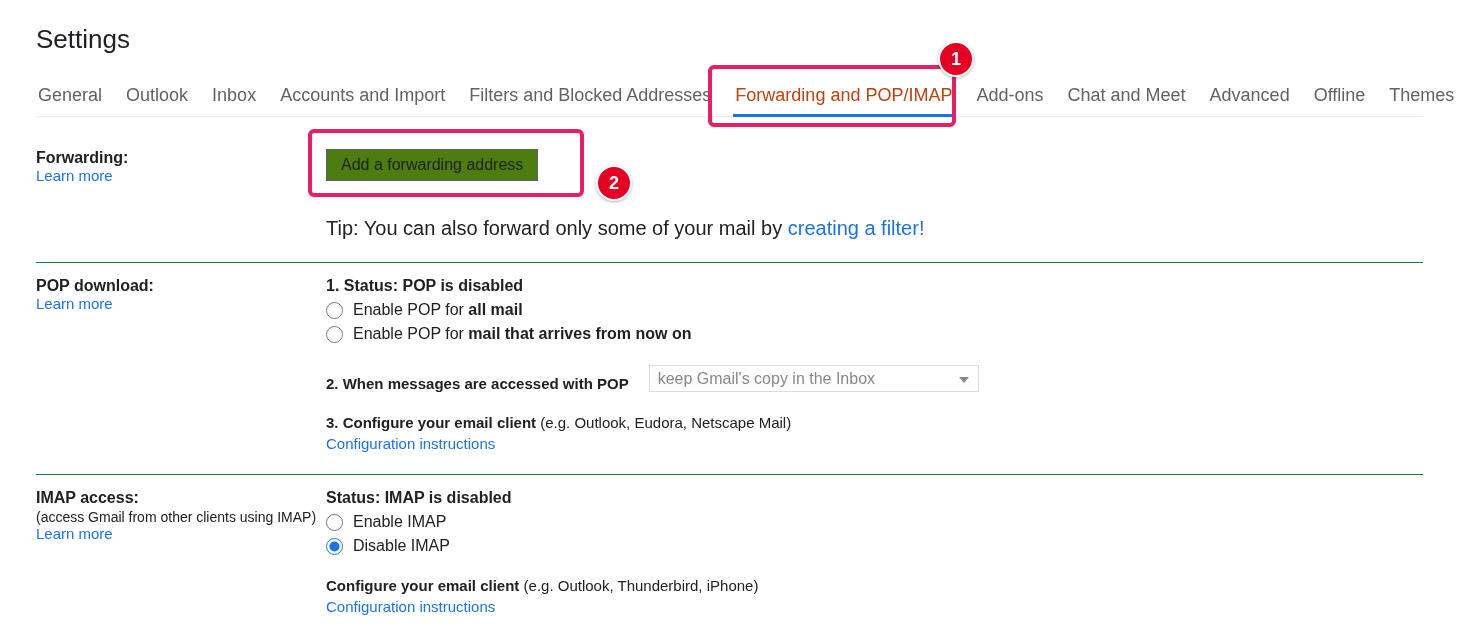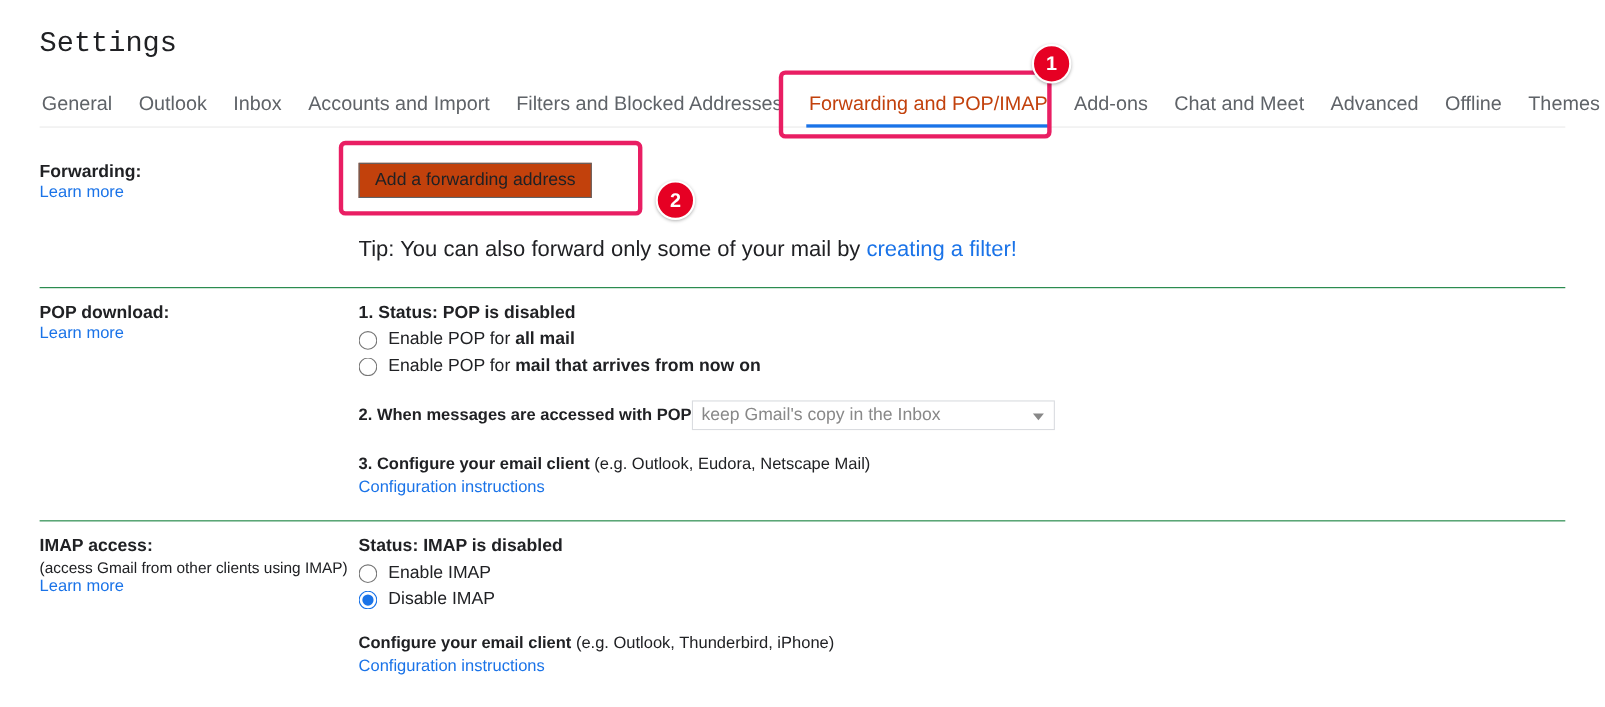--- a/index.html
+++ b/index.html
@@ -15,21 +15,20 @@
     }
     .container {
       width: 1459px;
       padding: 24px 36px 0 36px;
     }
     h1.title {
       font-size: 26px;
       font-weight: 400;
       margin-bottom: 20px;
       color: #202124;
-      font-family: Liberation Mono, monospace;
     }
     .tabs {
       display: flex;
       gap: 20px;
       border-bottom: 1px solid #eaeaea;
       margin-bottom: 18px;
       flex-wrap: nowrap;
     }
     .tab {
       color: #5f6368;
@@ -77,21 +76,21 @@
     .right-col {
       flex: 1;
     }
     a.link {
       color: #1a73e8;
       text-decoration: none;
       cursor: pointer;
     }
     .btn-outline {
       border: 1px solid #5f6368;
-      background: #c2410c;
+      background: #4d7c0f;
       padding: 6px 14px;
       font-size: 16px;
       color: #202124;
       cursor: pointer;
       font-family: inherit;
     }
     .tip {
       margin-top: 36px;
       font-size: 20px;
       color: #202124;
@@ -142,22 +141,22 @@
       top: 12px;
       width: 0;
       height: 0;
       border-left: 5px solid transparent;
       border-right: 5px solid transparent;
       border-top: 6px solid #888;
       pointer-events: none;
     }
     .inline-row {
       display: flex;
-      align-items: center;
-      gap: 0;
+      align-items: flex-end;
+      gap: 20px;
       flex-wrap: wrap;
     }
     .annotation {
       position: absolute;
       pointer-events: none;
     }
     .annotation-box {
       border: 4px solid #e91e63;
       border-radius: 6px;
     }

